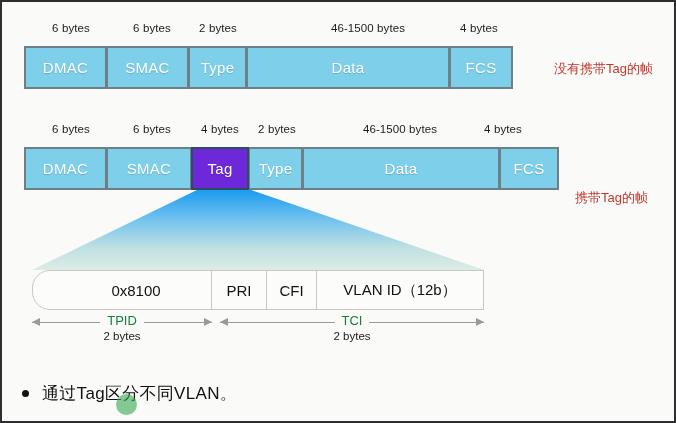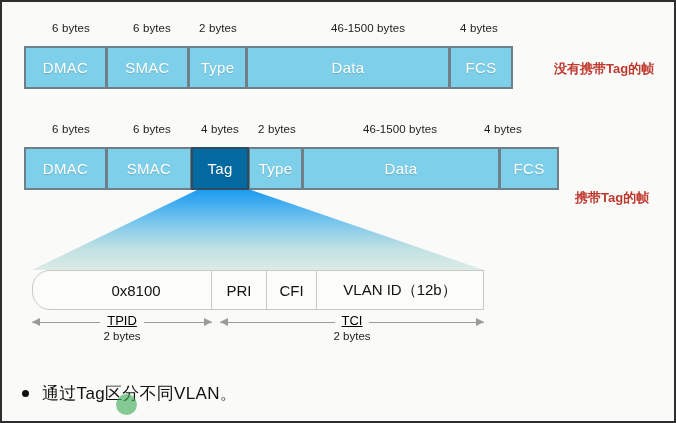--- a/index.html
+++ b/index.html
@@ -42,32 +42,32 @@
     border: 2px solid #6e7f88;
     display: flex;
     align-items: center;
     justify-content: center;
     color: #ffffff;
     font-size: 15px;
     letter-spacing: 0.3px;
     text-shadow: 0 1px 1px rgba(0,0,0,.18);
   }
   .field.tag {
-    background: #0369a1;
+    background: #6d28d9;
     border-color: #2e4c5e;
     z-index: 3;
   }
 
   
   .red-note {
     position: absolute;
     font-size: 13px;
     color: #c0392f;
     white-space: nowrap;
-    font-weight: 700;
+    font-weight: 400;
   }
 
   
   .funnel {
     position: absolute;
     left: 30px;
     top: 188px;
     width: 452px;
     height: 80px;
     background: linear-gradient(to bottom, #1b9bf0 0%, #74c4ee 38%, #bfe0e2 72%, #dcece6 100%);
@@ -117,22 +117,21 @@
     border-bottom: 4.5px solid transparent;
   }
   .mhead.left  { left: 0;  border-right: 8px solid #9a9a9a; }
   .mhead.right { right: 0; border-left: 8px solid #9a9a9a; }
   .mtext {
     position: absolute;
     left: 0; right: 0;
     top: -2px;
     text-align: center;
     font-size: 13px;
-    color: #000000;
-    text-decoration: underline;
+    color: #15803d;
   }
   .mtext span {
     background: #fafaf8;
     padding: 0 7px;
   }
   .msub {
     position: absolute;
     left: 0; right: 0;
     top: 15px;
     text-align: center;

